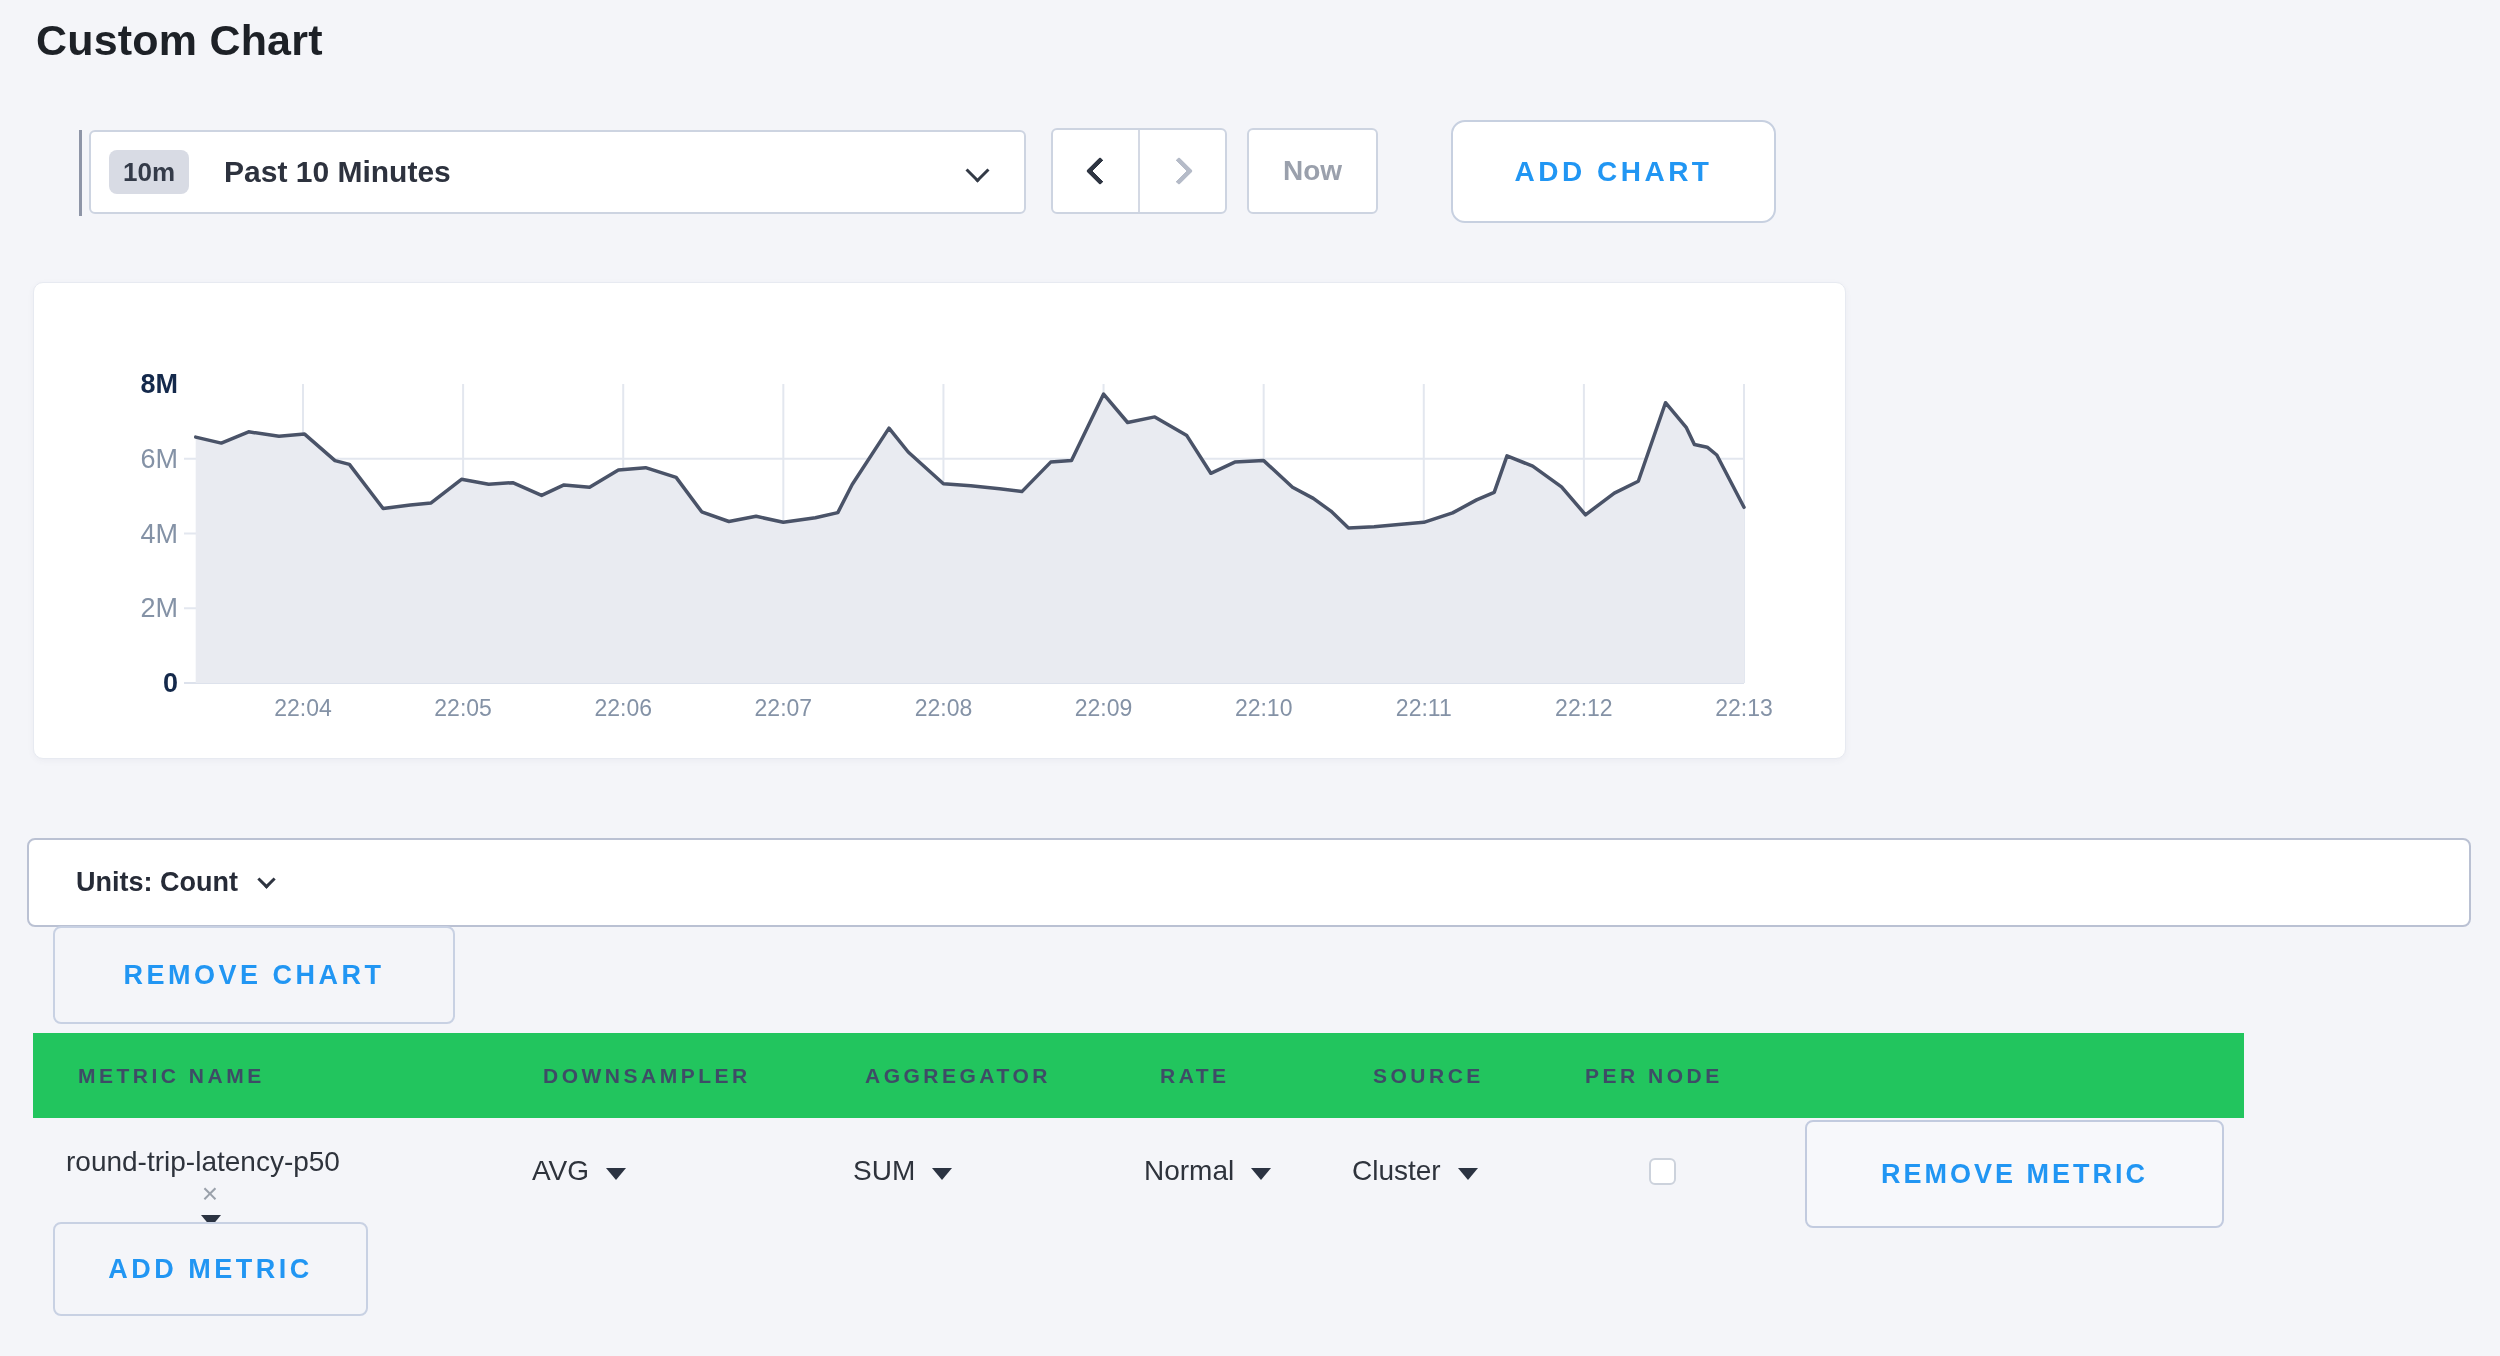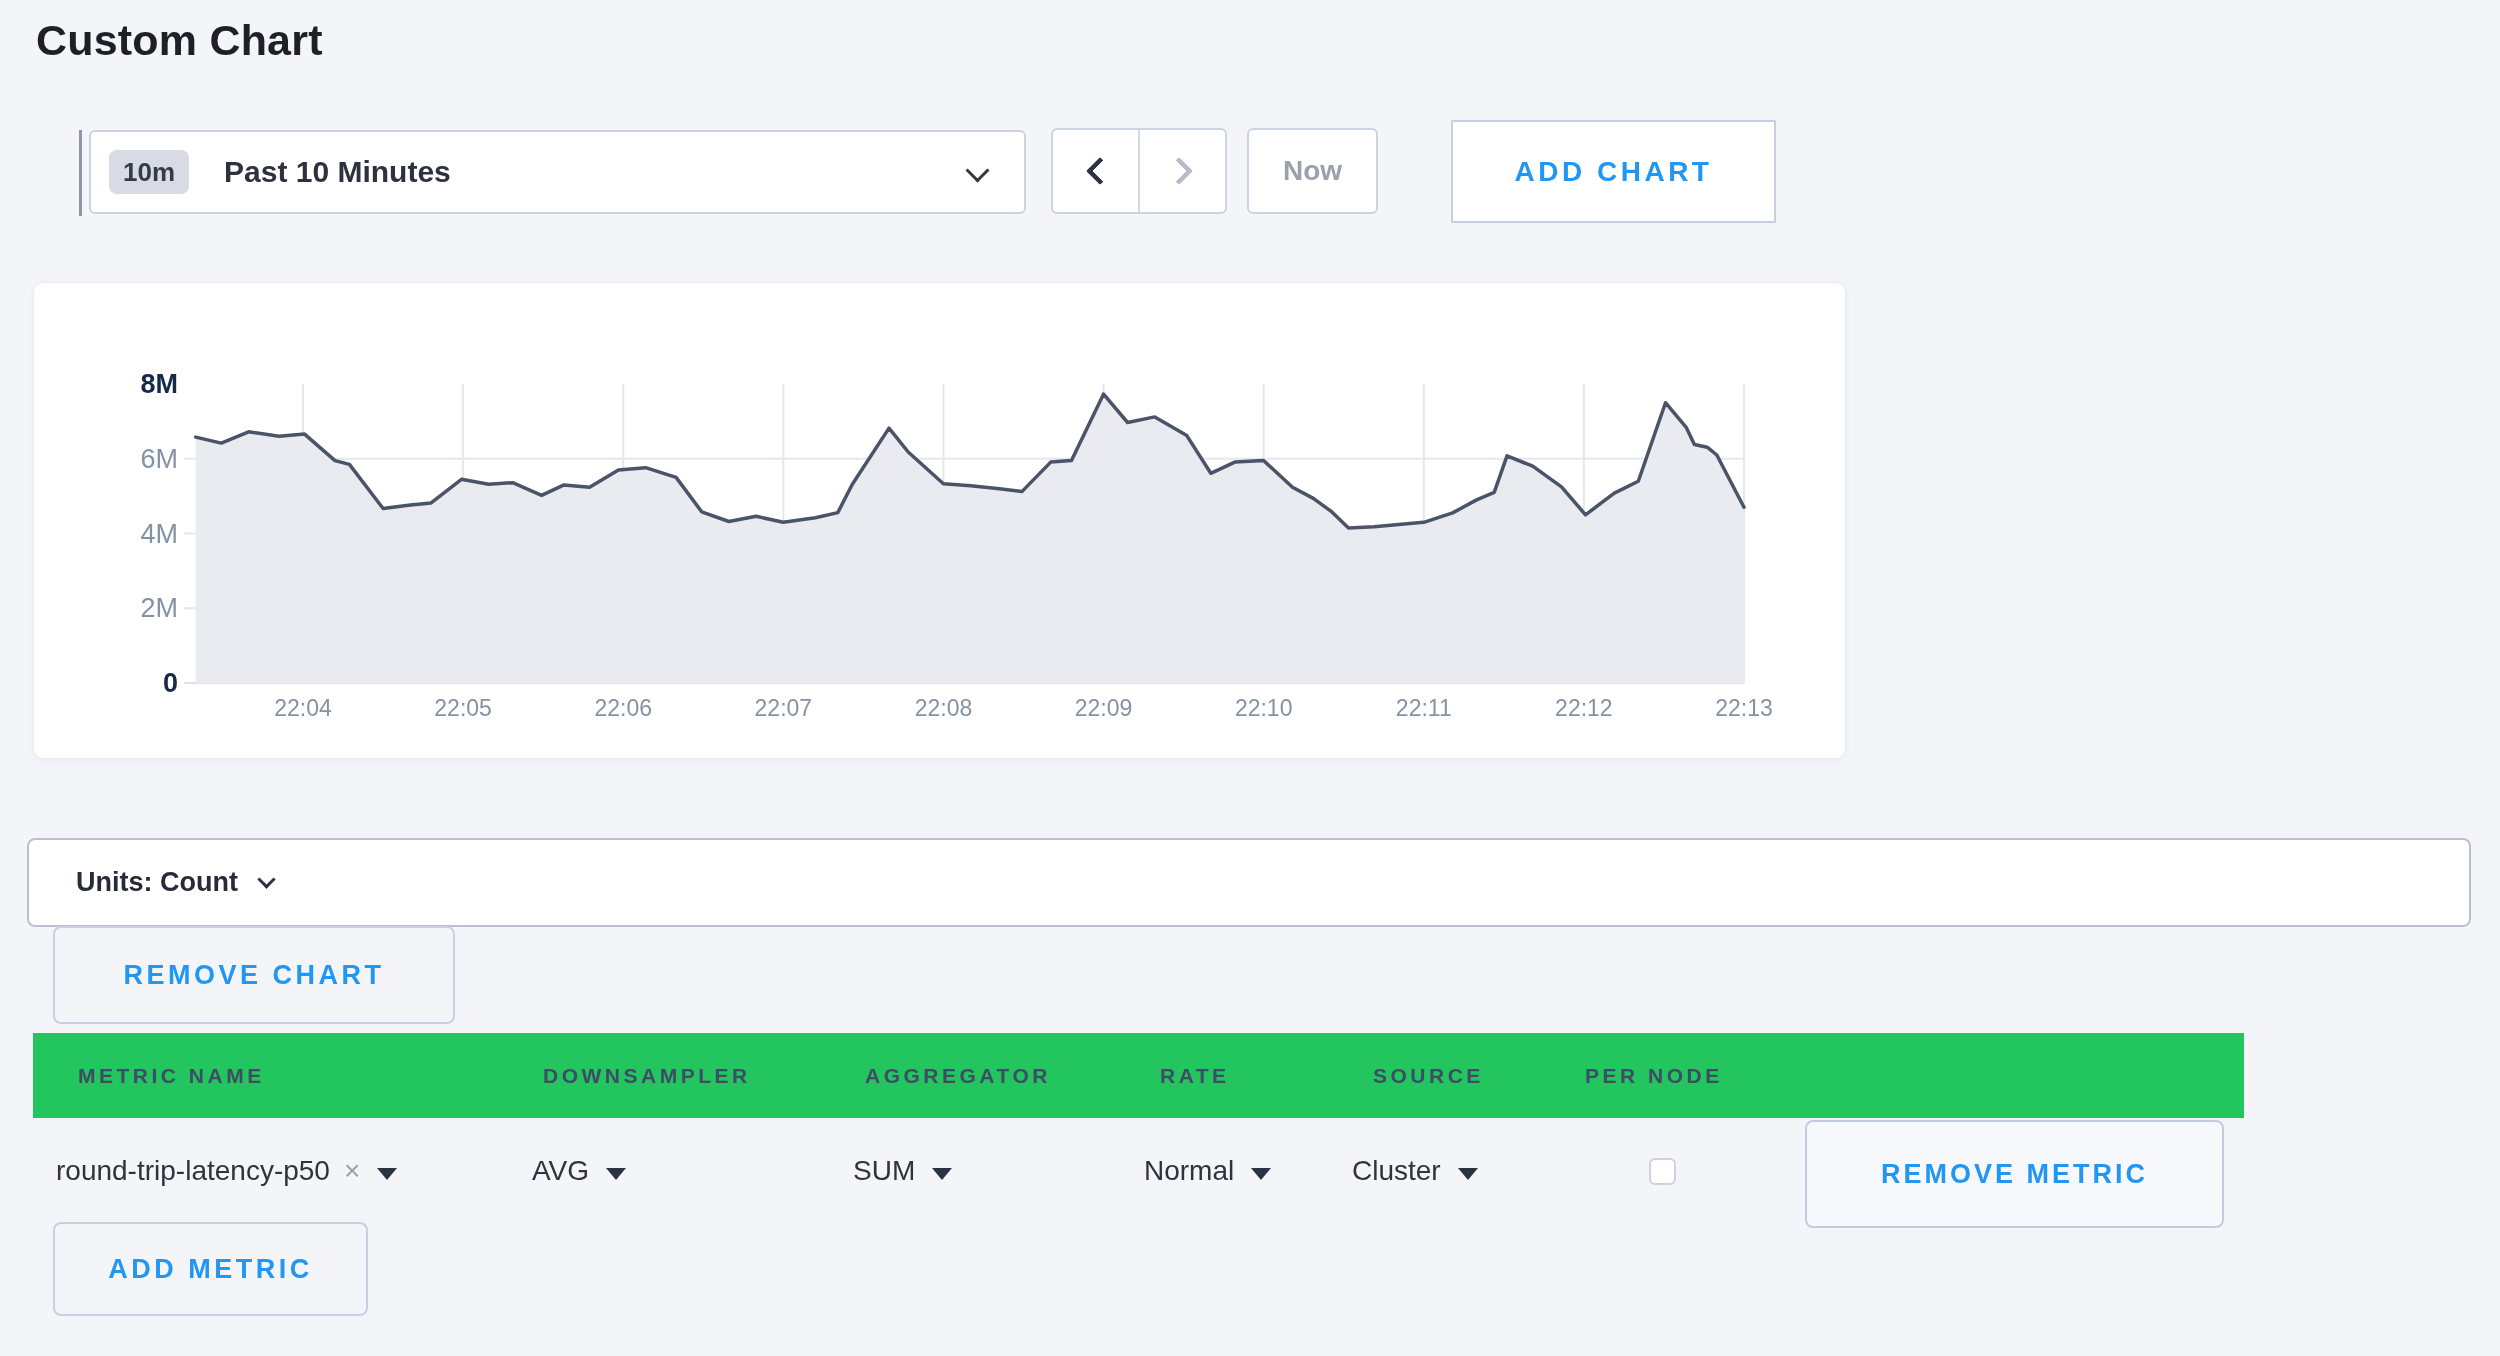--- a/index.html
+++ b/index.html
@@ -46,21 +46,21 @@
     transform:rotate(45deg); border-radius:2px; margin-right:8px;
   }
   .now-btn {
     position:absolute; left:1247px; top:128px; width:131px; height:86px;
     background:#fff; border:2px solid #cdd4e1; border-radius:6px;
     display:flex; align-items:center; justify-content:center;
     font-size:28px; font-weight:700; color:#9aa0ac; cursor:pointer;
   }
   .add-chart-btn {
     position:absolute; left:1451px; top:120px; width:325px; height:103px;
-    background:#fff; border:2px solid #c7d0e0; border-radius:1px;
+    background:#fff; border:2px solid #c7d0e0; border-radius:14px;
     display:flex; align-items:center; justify-content:center;
     font-size:28px; font-weight:600; letter-spacing:3.5px; color:#2196f3; cursor:pointer;
   }
   
   .chart-card {
     position:absolute; left:33px; top:282px; width:1813px; height:477px;
     background:#fff; border:1px solid #e7eaf1; border-radius:10px;
     box-shadow:0 2px 6px rgba(70,80,110,0.05);
   }
   
@@ -95,21 +95,21 @@
     position:absolute; top:50%; transform:translateY(-50%);
     font-size:21px; font-weight:700; letter-spacing:3.5px; color:#3e4c66; white-space:nowrap;
   }
   .th-metric { left:45px; }  .th-ds { left:510px; }  .th-agg { left:832px; }
   .th-rate { left:1127px; }  .th-src { left:1340px; } .th-node { left:1552px; }
   .cell {
     position:absolute; top:1146px; height:50px;
     display:flex; align-items:center; font-size:28px; color:#2e333c;
     cursor:pointer; white-space:nowrap;
   }
-  .cell-metric { left:56px; }
+  .cell-metric { left:66px;flex-direction:column; }
   .cell-ds  { left:532px; }
   .cell-agg { left:853px; }
   .cell-rate{ left:1144px; }
   .cell-src { left:1352px; }
   .tag-x { margin-left:14px; color:#9aa1ab; font-size:28px; }
   .caret {
     width:0; height:0; margin-left:17px; margin-top:5px;
     border-left:10px solid transparent; border-right:10px solid transparent;
     border-top:12px solid #2b3342;
   }

